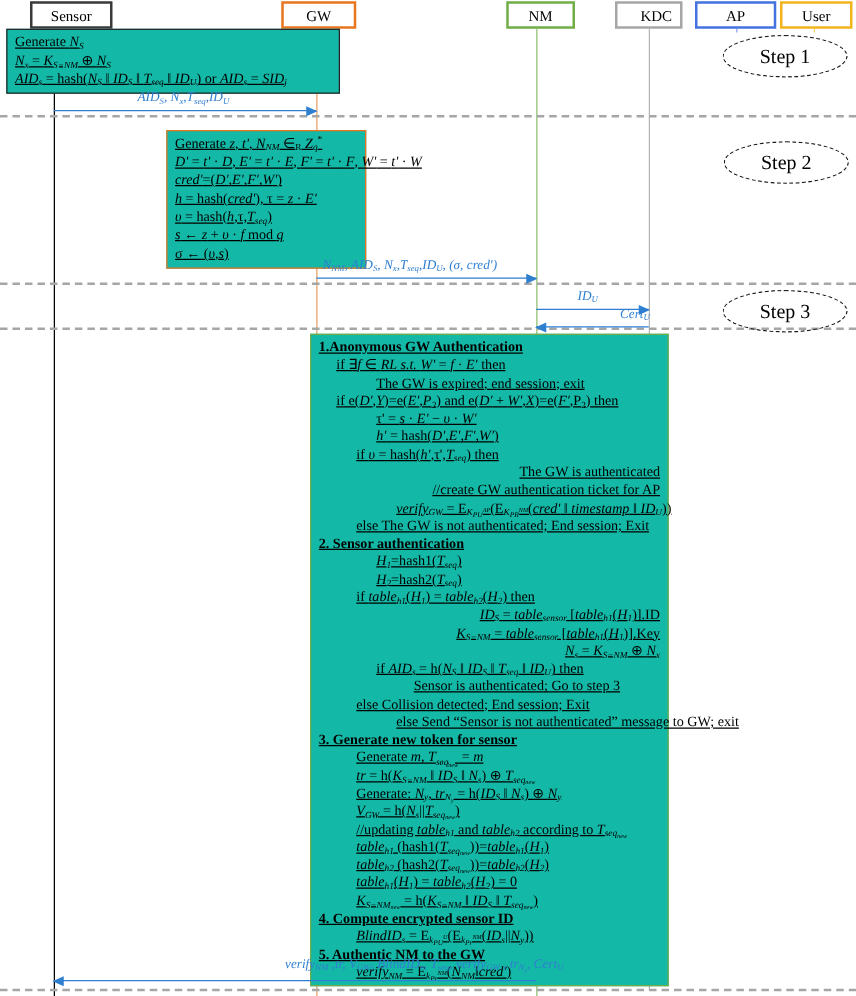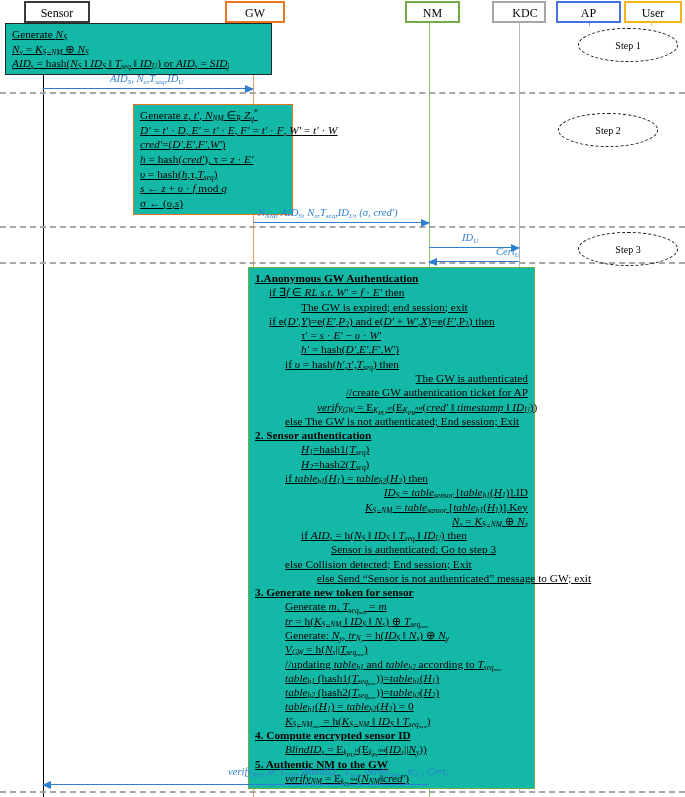--- a/index.html
+++ b/index.html
@@ -23,21 +23,21 @@
   .life.nm{border-color:#8ec06c;}
   .life.kdc{border-color:#b7b7b7;}
   .life.ap{border-color:#7f9fe8;}
   .life.user{border-color:#f5cd63;}
 
   
   .sep{position:absolute;left:0;width:685px;height:0;border-top:2px dashed #a6a6a6;}
 
   
   .step{position:absolute;box-sizing:border-box;border:1.4px dashed #1a1a1a;border-radius:50%;
-        text-align:center;font-size:10px;color:#000;background:transparent;}
+        text-align:center;font-size:16px;color:#000;background:transparent;}
   .step span{display:block;}
 
   
   .cbox{position:absolute;box-sizing:border-box;background:#14b8a6;padding:3px 6px;
         font-size:11.3px;line-height:1.30;text-decoration:underline;}
   .cbox.black{border:1.6px solid #262626;}
   .cbox.orange{border:1.4px solid #e8761f;}
   .cbox.green{border:1.4px solid #70ad47;}
   .cbox .ln{white-space:nowrap;}
   .cbox .b{font-weight:bold;}
@@ -80,21 +80,21 @@
   <div class="actor user" style="left:624px;top:1px;width:58px;">User</div>
 
   <div class="sep" style="top:92px;"></div>
   <div class="sep" style="top:226px;"></div>
   <div class="sep" style="top:262px;"></div>
   <div class="sep" style="top:791px;"></div>
 
   <div class="step" style="left:578px;top:28px;width:100px;height:34px;line-height:34px;">
     <span>Step 1</span>
   </div>
-  <div class="step" style="left:558px;top:113px;width:100px;height:34px;line-height:34px;">
+  <div class="step" style="left:579px;top:113px;width:100px;height:34px;line-height:34px;">
     <span>Step 2</span>
   </div>
   <div class="step" style="left:578px;top:232px;width:100px;height:34px;line-height:34px;">
     <span>Step 3</span>
   </div>
 
   <div class="cbox black" style="left:5px;top:23px;width:267px;">
     <div class="ln">Generate <i>N<sub>S</sub></i></div>
     <div class="ln"><i>N<sub>x</sub></i> = <i>K<sub>S−NM</sub></i> ⊕ <i>N<sub>S</sub></i></div>
     <div class="ln"><i>AID<sub>s</sub></i> = hash(<i>N<sub>S</sub></i> ‖ <i>ID<sub>S</sub></i> ‖ <i>T<sub>seq</sub></i> ‖ <i>ID<sub>U</sub></i>) or <i>AID<sub>s</sub></i> = <i>SID<sub>j</sub></i></div>

